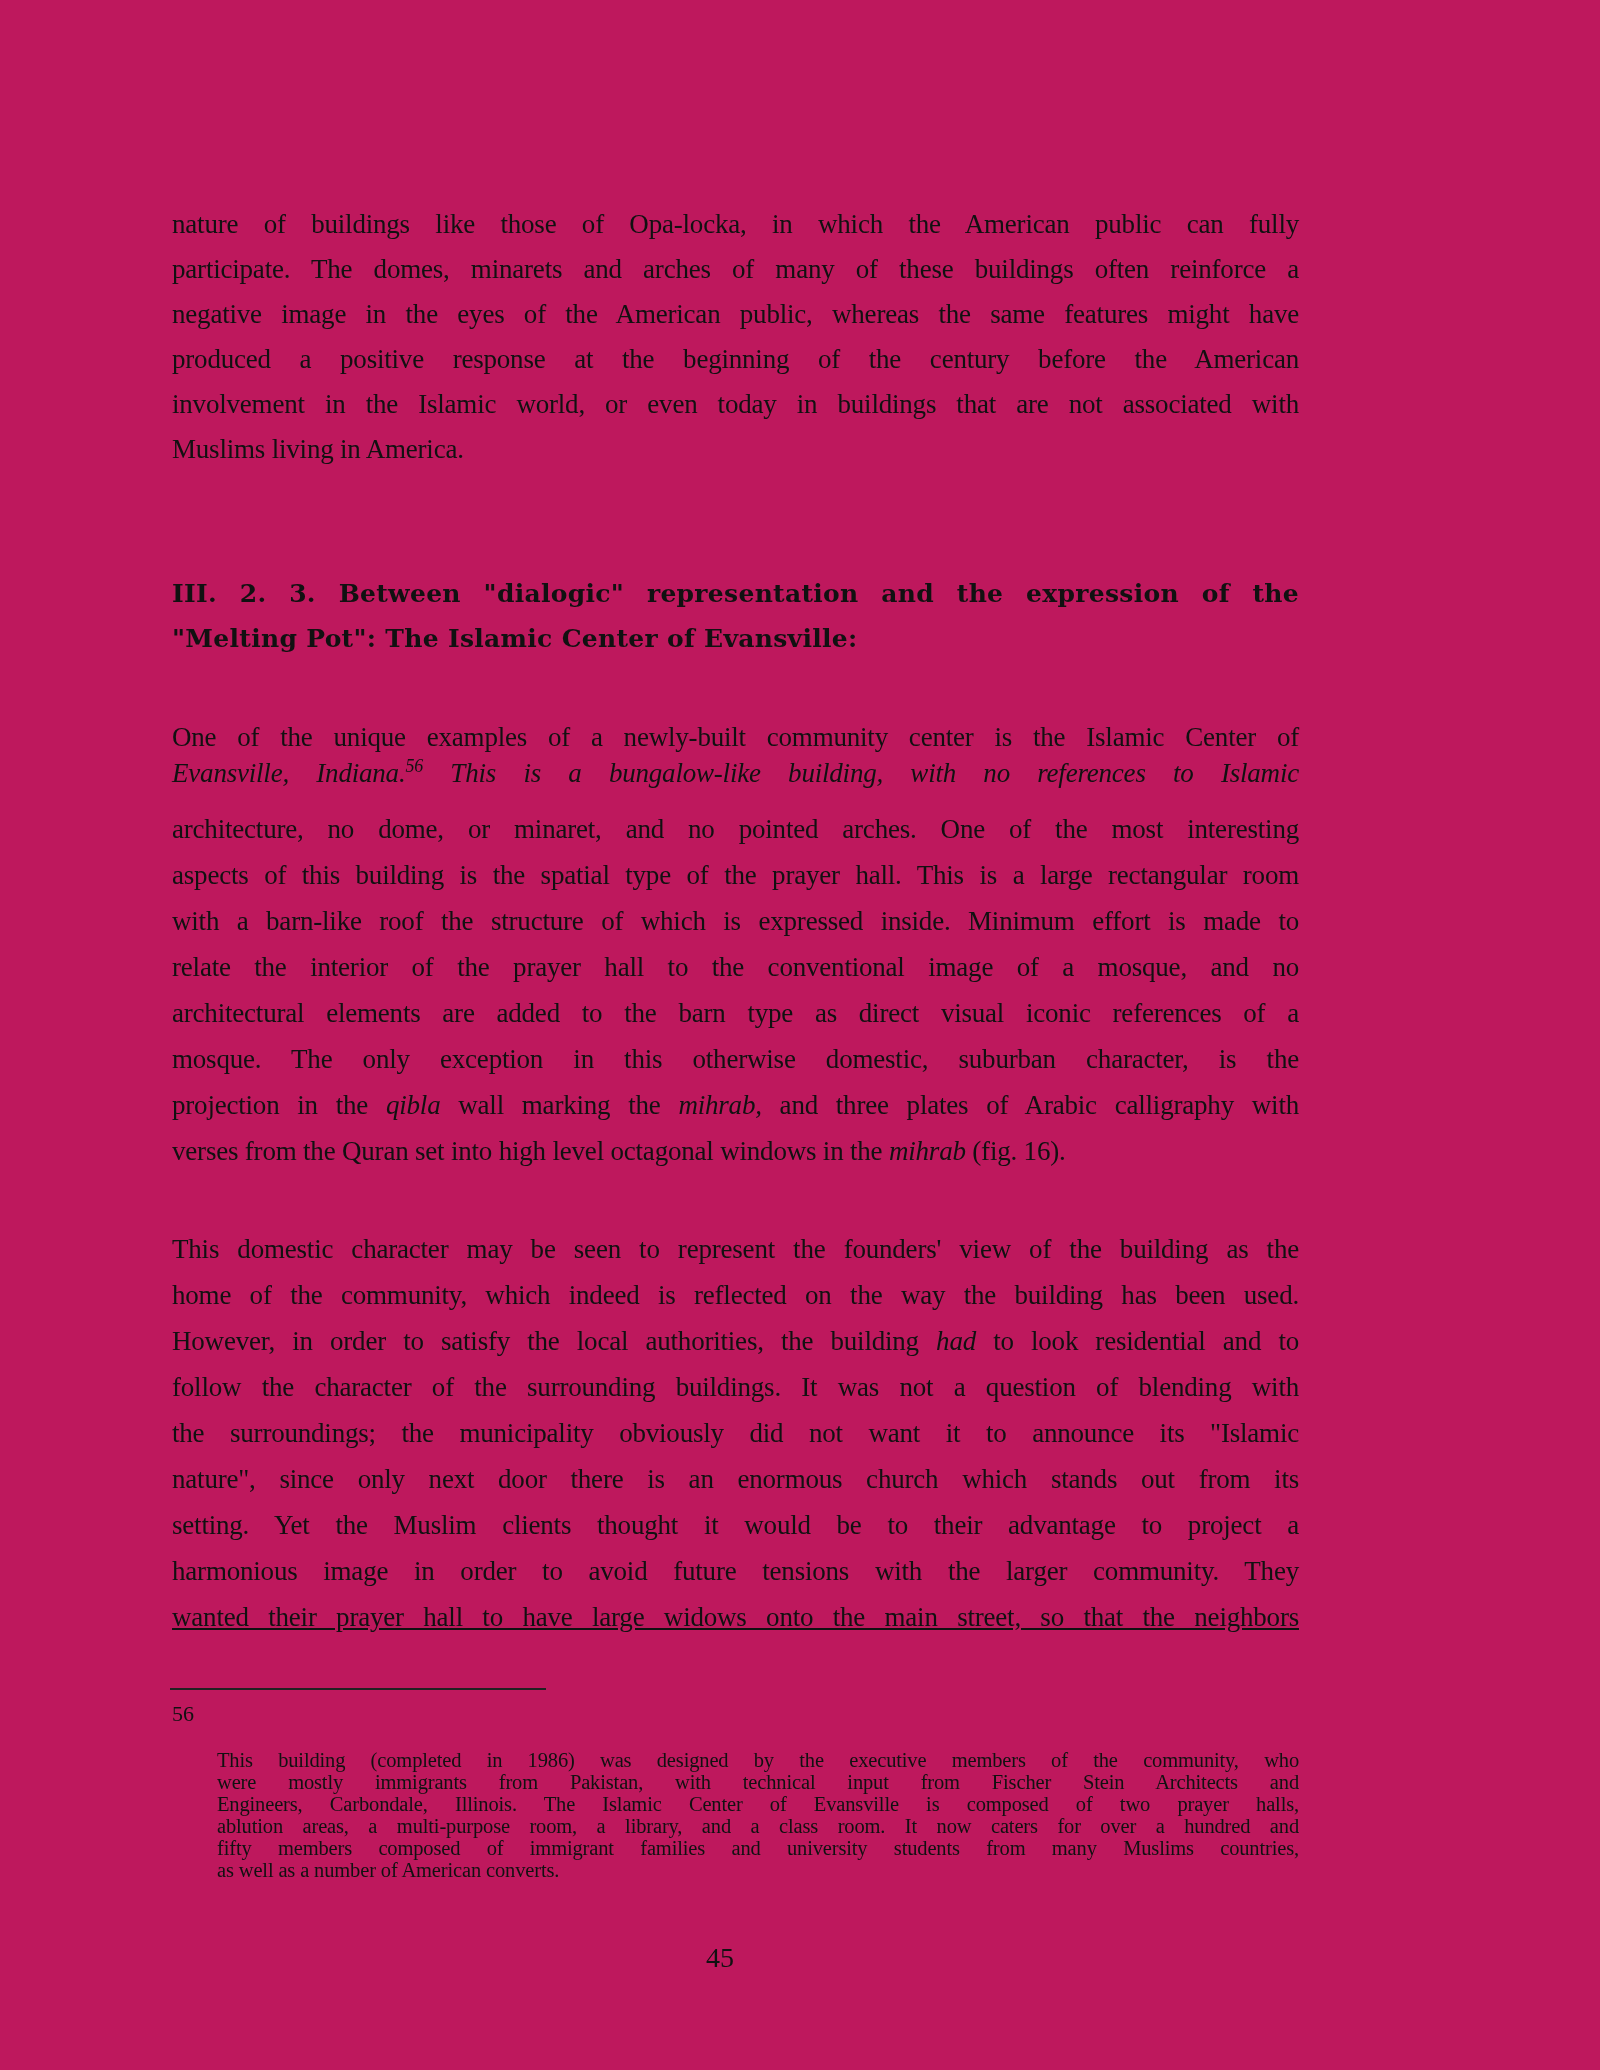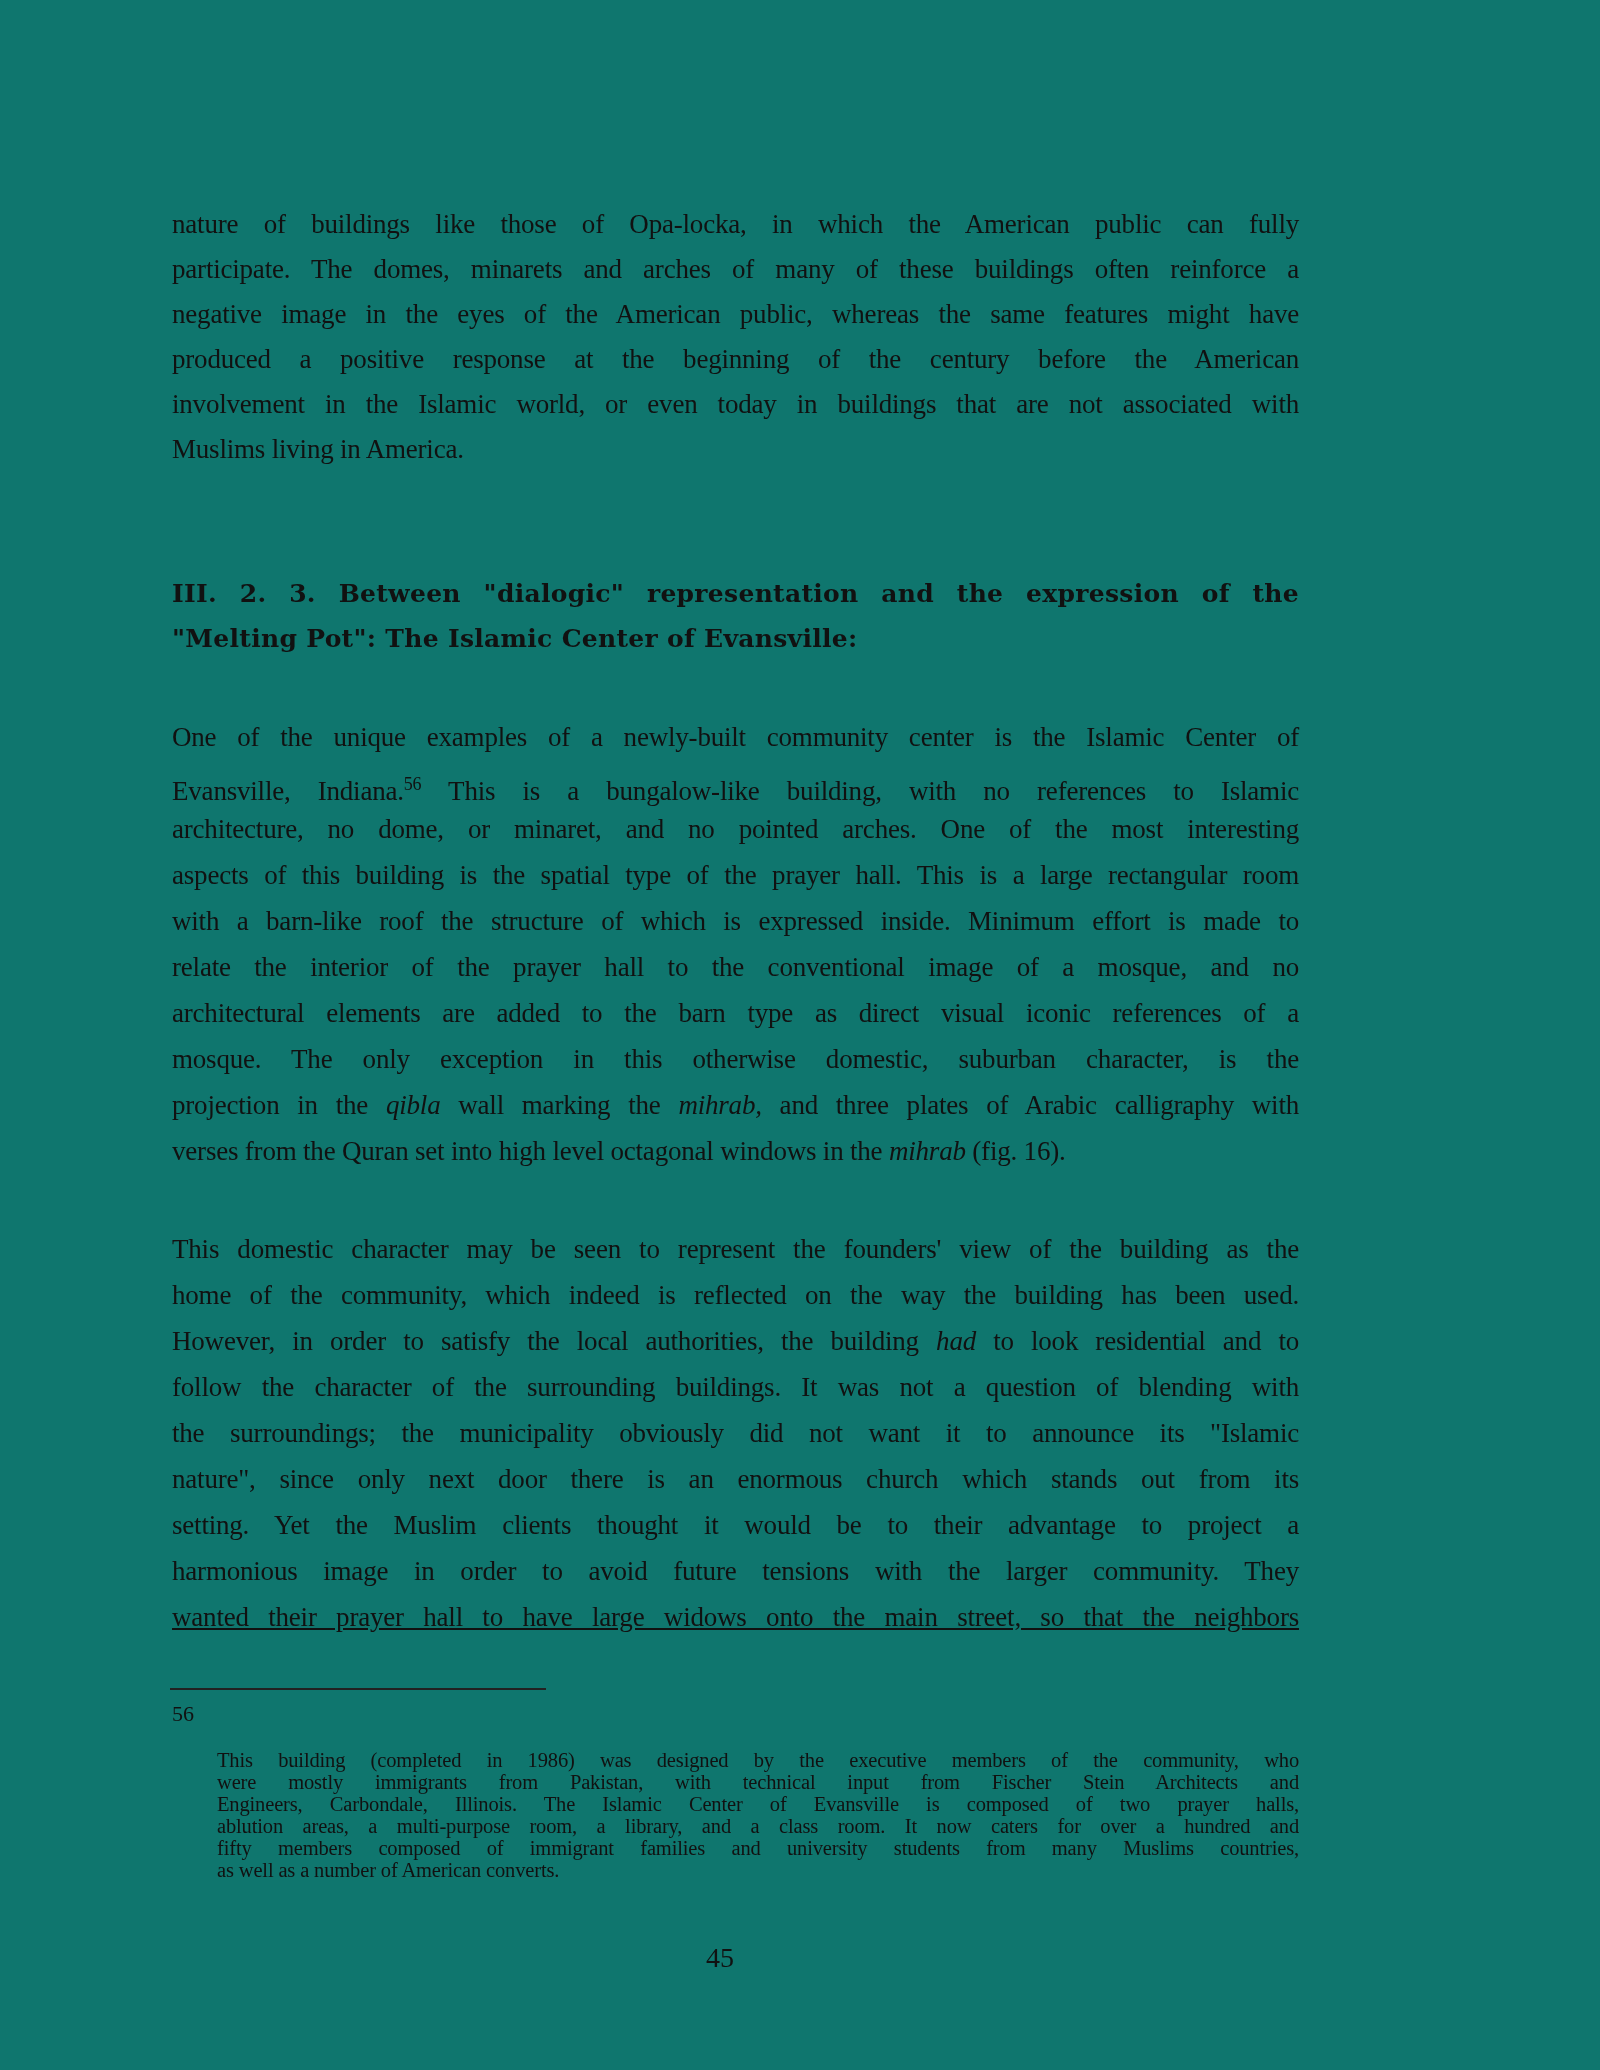--- a/index.html
+++ b/index.html
@@ -13,21 +13,21 @@
       position: relative;
       overflow: hidden;
       color: #111111;
     }
     .page {
       position: absolute;
       left: 0;
       top: 0;
       width: 1600px;
       height: 2070px;
-      background: #0f766e;
+      background: #be185d;
     }
     .col {
       position: absolute;
       left: 172px;
       width: 1127px;
     }
     .line {
       position: absolute;
       left: 0;
       width: 1127px;
@@ -121,21 +121,21 @@
     <div class="line last" style="top:225px;">Muslims living in America.</div>
   </div>
 
   <div class="col" style="top:571px;">
     <div class="heading" style="top:0px;">III. 2. 3. Between "dialogic" representation and the expression of the</div>
     <div class="heading last" style="top:45px;">"Melting Pot": The Islamic Center of Evansville:</div>
   </div>
 
   <div class="col" style="top:714px;">
     <div class="line" style="top:0px;">One of the unique examples of a newly-built community center is the Islamic Center of</div>
-    <div class="line" style="top:54px;"><span>Evansville, Indiana.</span><sup class="fnref">56</sup><span> This is a bungalow-like building, with no references to Islamic</span></div>
+    <div class="line" style="top:36px;font-style:italic;"><span>Evansville, Indiana.</span><sup class="fnref">56</sup><span> This is a bungalow-like building, with no references to Islamic</span></div>
     <div class="line" style="top:92px;">architecture, no dome, or minaret, and no pointed arches. One of the most interesting</div>
     <div class="line" style="top:138px;">aspects of this building is the spatial type of the prayer hall. This is a large rectangular room</div>
     <div class="line" style="top:184px;">with a barn-like roof the structure of which is expressed inside. Minimum effort is made to</div>
     <div class="line" style="top:230px;">relate the interior of the prayer hall to the conventional image of a mosque, and no</div>
     <div class="line" style="top:276px;">architectural elements are added to the barn type as direct visual iconic references of a</div>
     <div class="line" style="top:322px;">mosque. The only exception in this otherwise domestic, suburban character, is the</div>
     <div class="line" style="top:368px;"><span>projection in the </span><em>qibla</em><span> wall  marking the </span><em>mihrab,</em><span> and three plates of Arabic calligraphy with</span></div>
     <div class="line last" style="top:414px;"><span>verses from the Quran set into high level octagonal windows in the </span><em>mihrab</em><span> (fig. 16).</span></div>
   </div>
 

